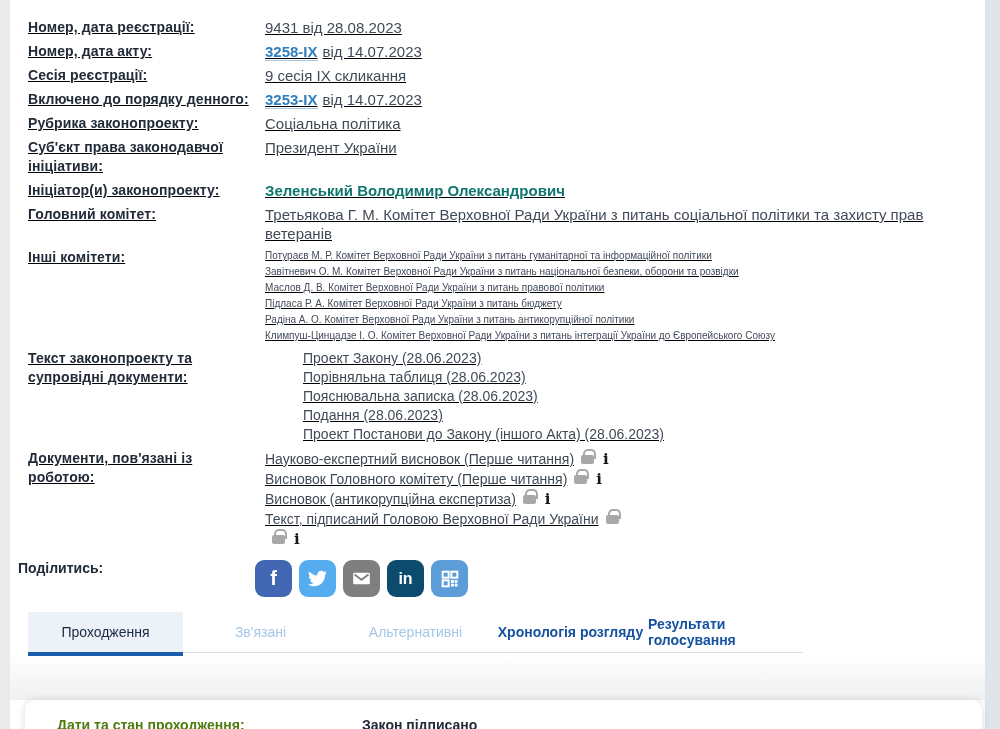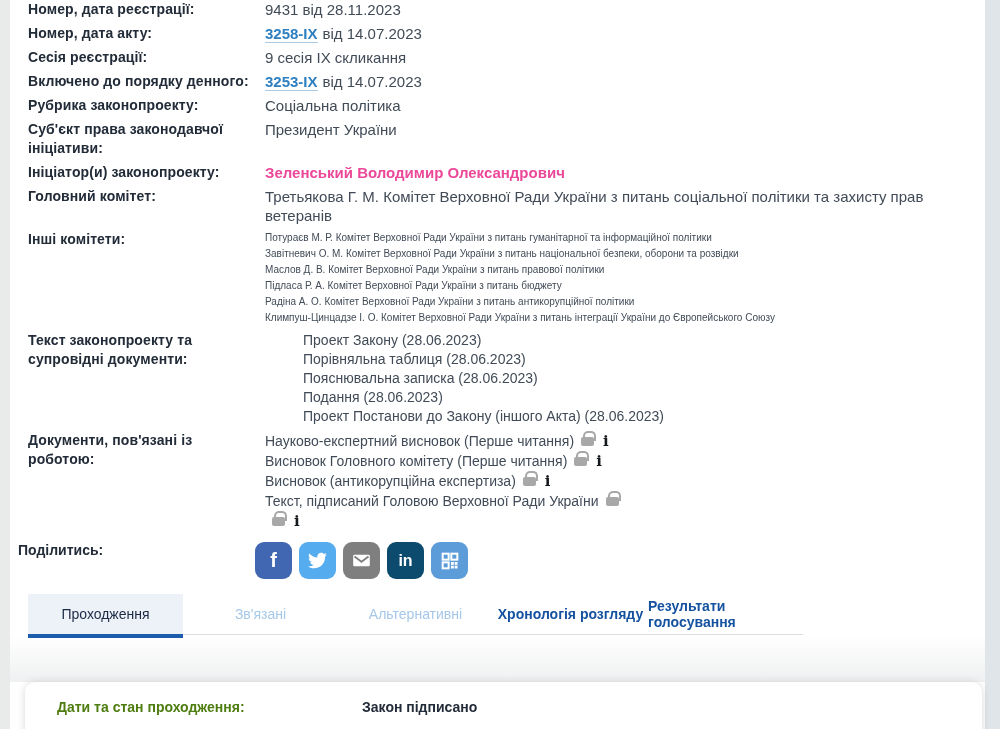--- a/index.html
+++ b/index.html
@@ -4,26 +4,26 @@
 <style>
   * { margin:0; padding:0; box-sizing:border-box; }
   html,body { width:1000px; height:729px; overflow:hidden; background:#ffffff;
     font-family:"Liberation Sans", sans-serif; }
   .page { position:relative; width:1000px; height:729px; }
   .strip-left { position:absolute; left:0; top:0; width:10px; height:729px; background:#e9eaea; }
   .strip-right { position:absolute; right:0; top:0; width:15px; height:729px; background:#dfe5e8; }
   .content { position:absolute; left:10px; top:0; width:975px; height:729px; background:#ffffff; }
 
   
-  .details { padding:0 0 0 18px; }
+  .details { padding:18px 0 0 18px;text-decoration:underline; }
   .row { display:flex; margin-bottom:5px; }
   .row .label { flex:0 0 237px; padding-right:12px; font-weight:700; font-size:14px;
     line-height:19px; color:#222b38; letter-spacing:.1px; }
   .row .value { flex:1; font-size:15px; line-height:19px; color:#414b57; }
-  .value.bold { font-weight:700; color:#ec4899; }
+  .value.bold { font-weight:700; color:#0f766e; }
   .num-link { color:#2d7fc0; font-weight:700; text-decoration:none;
     border-bottom:1px solid #a9c9e4; cursor:pointer; }
   .suffix { margin-left:5px; }
   .committee-list .item { font-size:10px; line-height:16px; color:#414b57; }
   .doc-list .item { font-size:14px; line-height:19px; color:#414b57; cursor:pointer;margin-left:38px; }
   .rel-list .item { font-size:14px; line-height:20px; color:#414b57; cursor:pointer; }
 
   
   .lock { display:inline-block; position:relative; width:13px; height:9px;
     background:#a8a8a8; border-radius:2px; margin-left:7px; }
@@ -68,21 +68,21 @@
 
 <div class="page">
   <div class="strip-left"></div>
   <div class="strip-right"></div>
   <div class="content">
 
     <div class="details">
 
       <div class="row">
         <div class="label">Номер, дата реєстрації:</div>
-        <div class="value">9431 від 28.11.2023</div>
+        <div class="value">9431 від 28.08.2023</div>
       </div>
 
       <div class="row">
         <div class="label">Номер, дата акту:</div>
         <div class="value">
           <a class="num-link">3258-IX</a><span class="suffix">від 14.07.2023</span>
         </div>
       </div>
 
       <div class="row">

